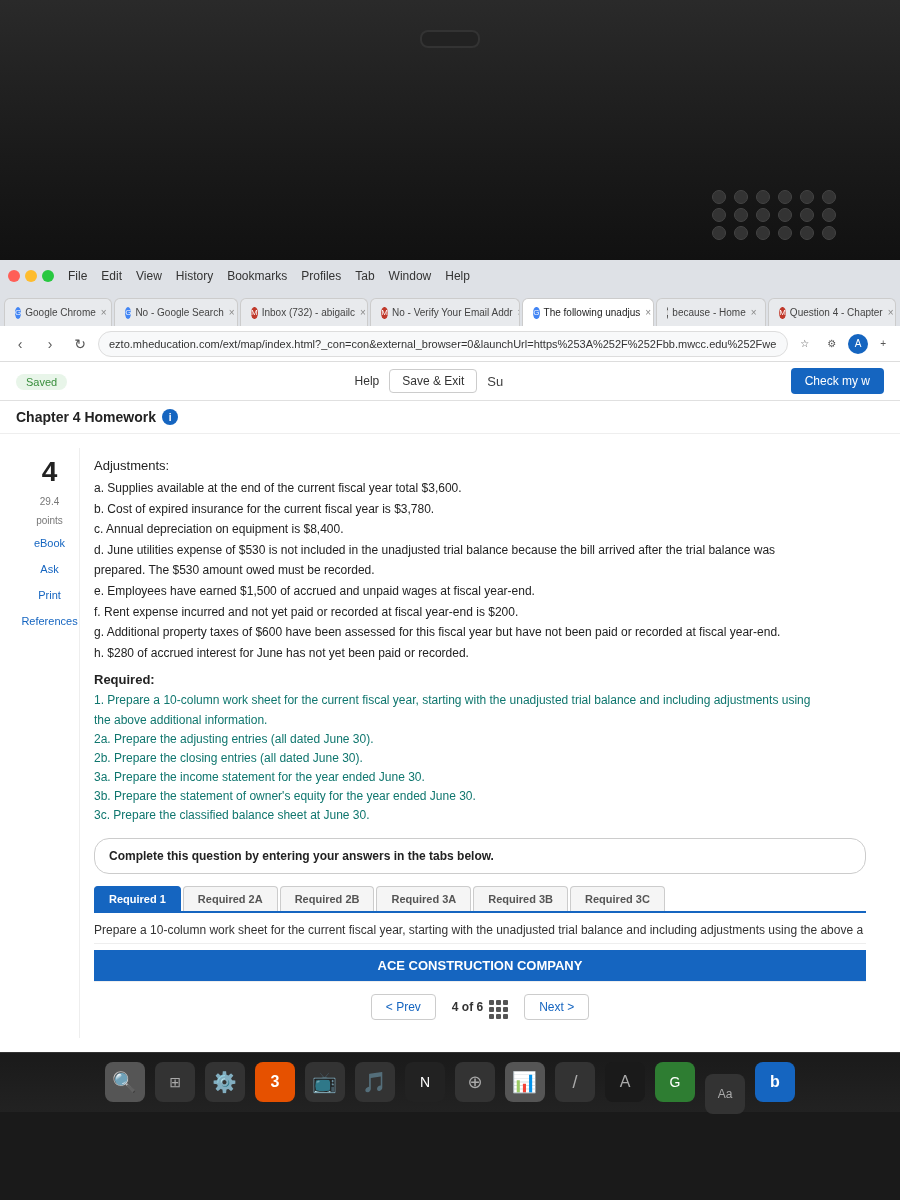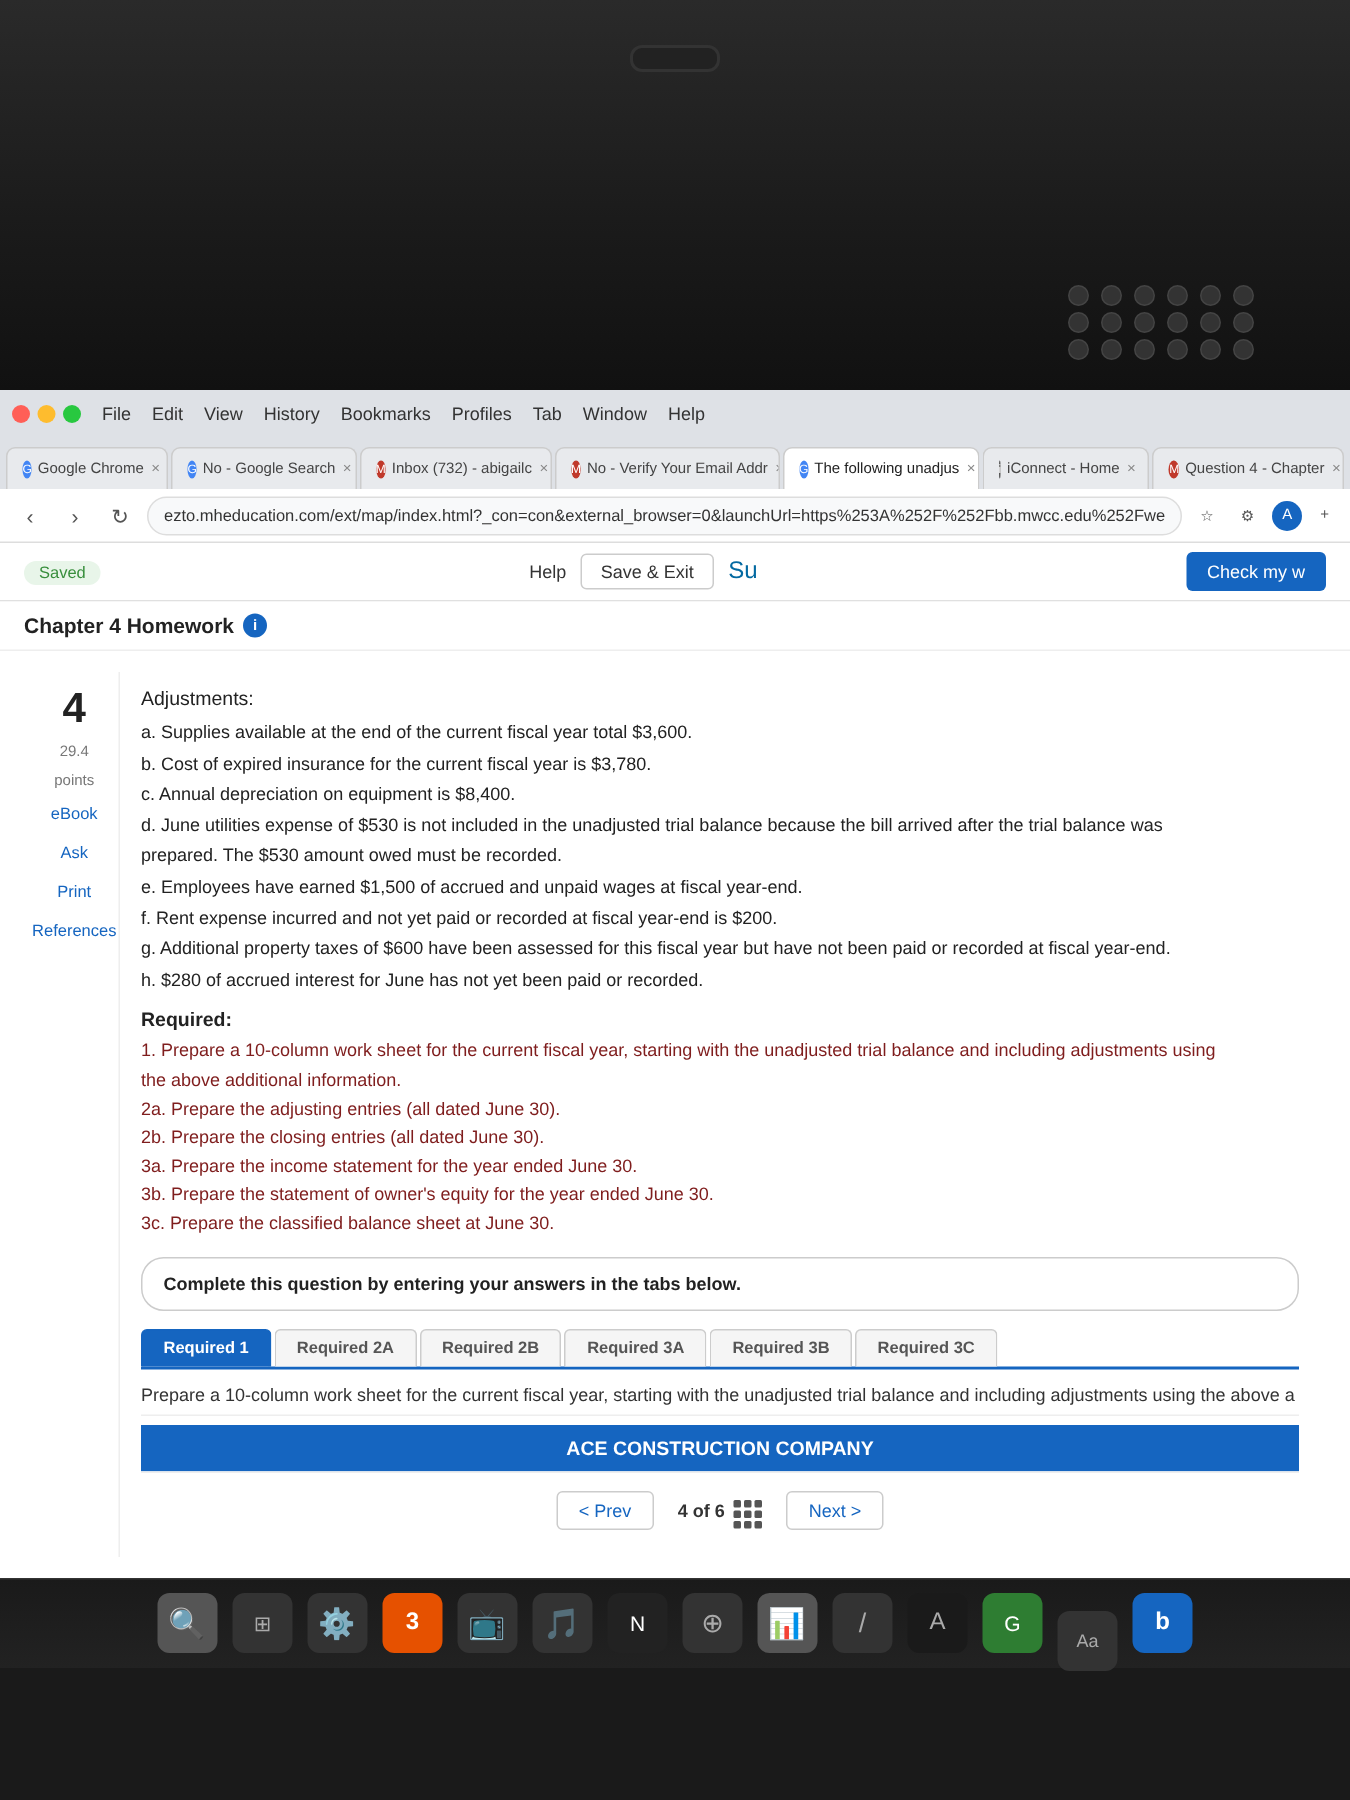--- a/index.html
+++ b/index.html
@@ -284,21 +284,21 @@
       margin-top: 10px;
     }
     .required-title {
       font-size: 13px;
       font-weight: bold;
       color: #222;
       margin-bottom: 4px;
     }
     .required-list {
       font-size: 12px;
-      color: #7f1d1d;
+      color: #0f766e;
       line-height: 1.6;
       list-style: none;
     }
 
     .complete-box {
       background: #fff;
       border: 1px solid #ccc;
       border-radius: 15px;
       padding: 10px 14px;
       margin: 12px 0;
@@ -483,21 +483,21 @@
       <span>No - Verify Your Email Addr</span>
       <span class="tab-close">×</span>
     </div>
     <div class="tab active">
       <span style="background:#4285f4;color:#fff;width:12px;height:12px;border-radius:50%;display:inline-flex;align-items:center;justify-content:center;font-size:8px;margin-right:4px;">G</span>
       <span>The following unadjus</span>
       <span class="tab-close">×</span>
     </div>
     <div class="tab">
       <span style="background:#555;color:#fff;width:12px;height:12px;border-radius:50%;display:inline-flex;align-items:center;justify-content:center;font-size:8px;margin-right:4px;">i</span>
-      <span>iConnect - Home</span>
+      <span>because - Home</span>
       <span class="tab-close">×</span>
     </div>
     <div class="tab">
       <span style="background:#c0392b;color:#fff;width:12px;height:12px;border-radius:50%;display:inline-flex;align-items:center;justify-content:center;font-size:8px;margin-right:4px;">M</span>
       <span>Question 4 - Chapter</span>
       <span class="tab-close">×</span>
     </div>
   </div>
 
   <div class="address-bar-row">
@@ -511,21 +511,21 @@
     <span class="browser-action-btn">+</span>
   </div>
 
   <div class="page-header">
     <div>
       <span class="saved-badge">Saved</span>
     </div>
     <div class="header-actions">
       <span style="font-size:12px;color:#333;cursor:pointer;">Help</span>
       <button class="header-btn">Save &amp; Exit</button>
-      <span style="font-size:16px;color:#0369a1;text-align:right;">Su</span>
+      <span style="font-size:13px;color:#404040;text-align:right;">Su</span>
     </div>
     <button class="check-my-btn">Check my w</button>
   </div>
 
   <div class="chapter-bar">
     <div class="chapter-title">
       <span>Chapter 4 Homework</span>
       <span class="info-icon">i</span>
     </div>
   </div>

